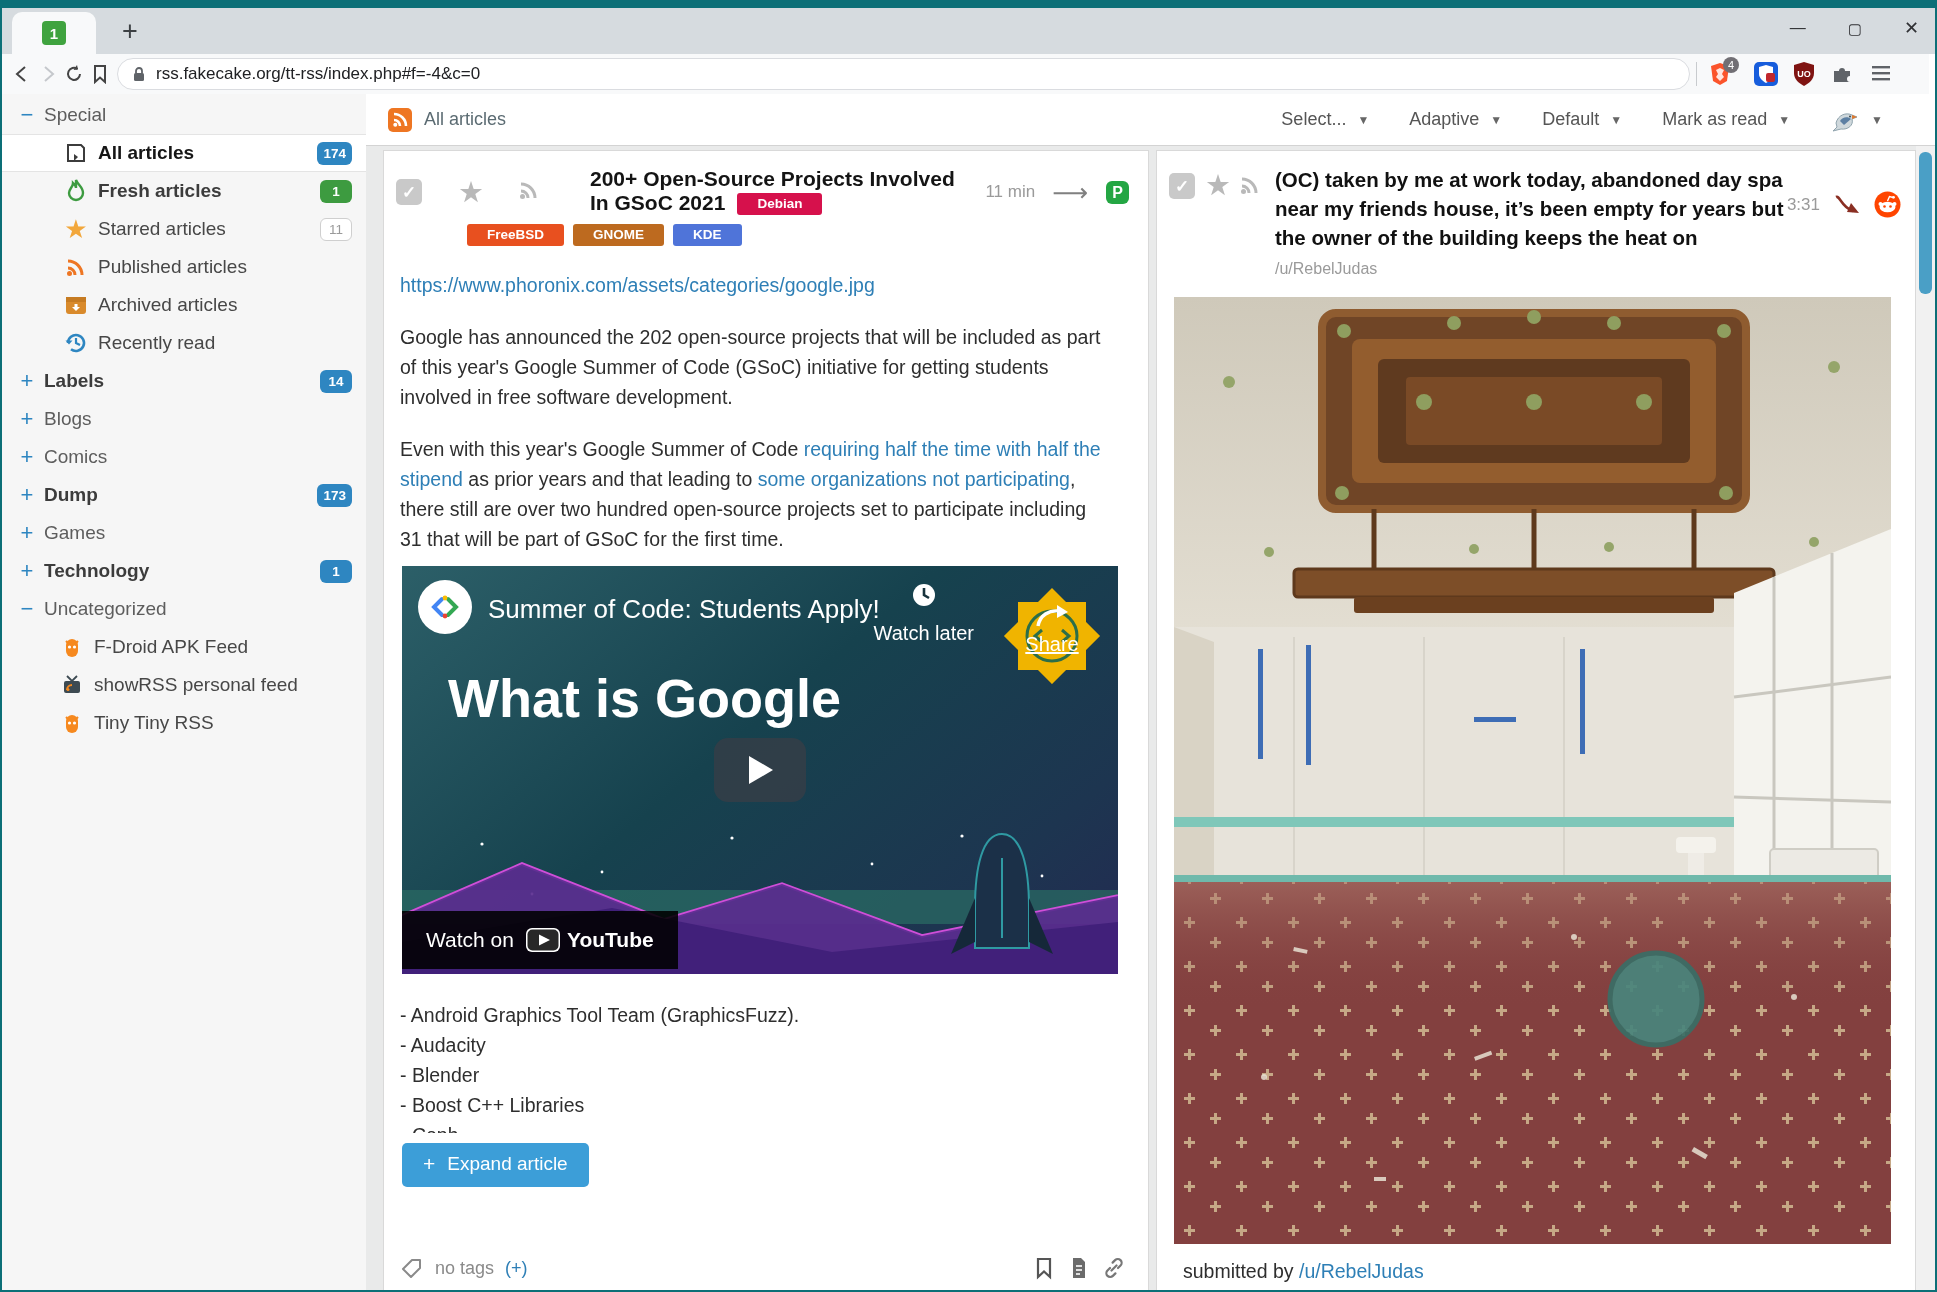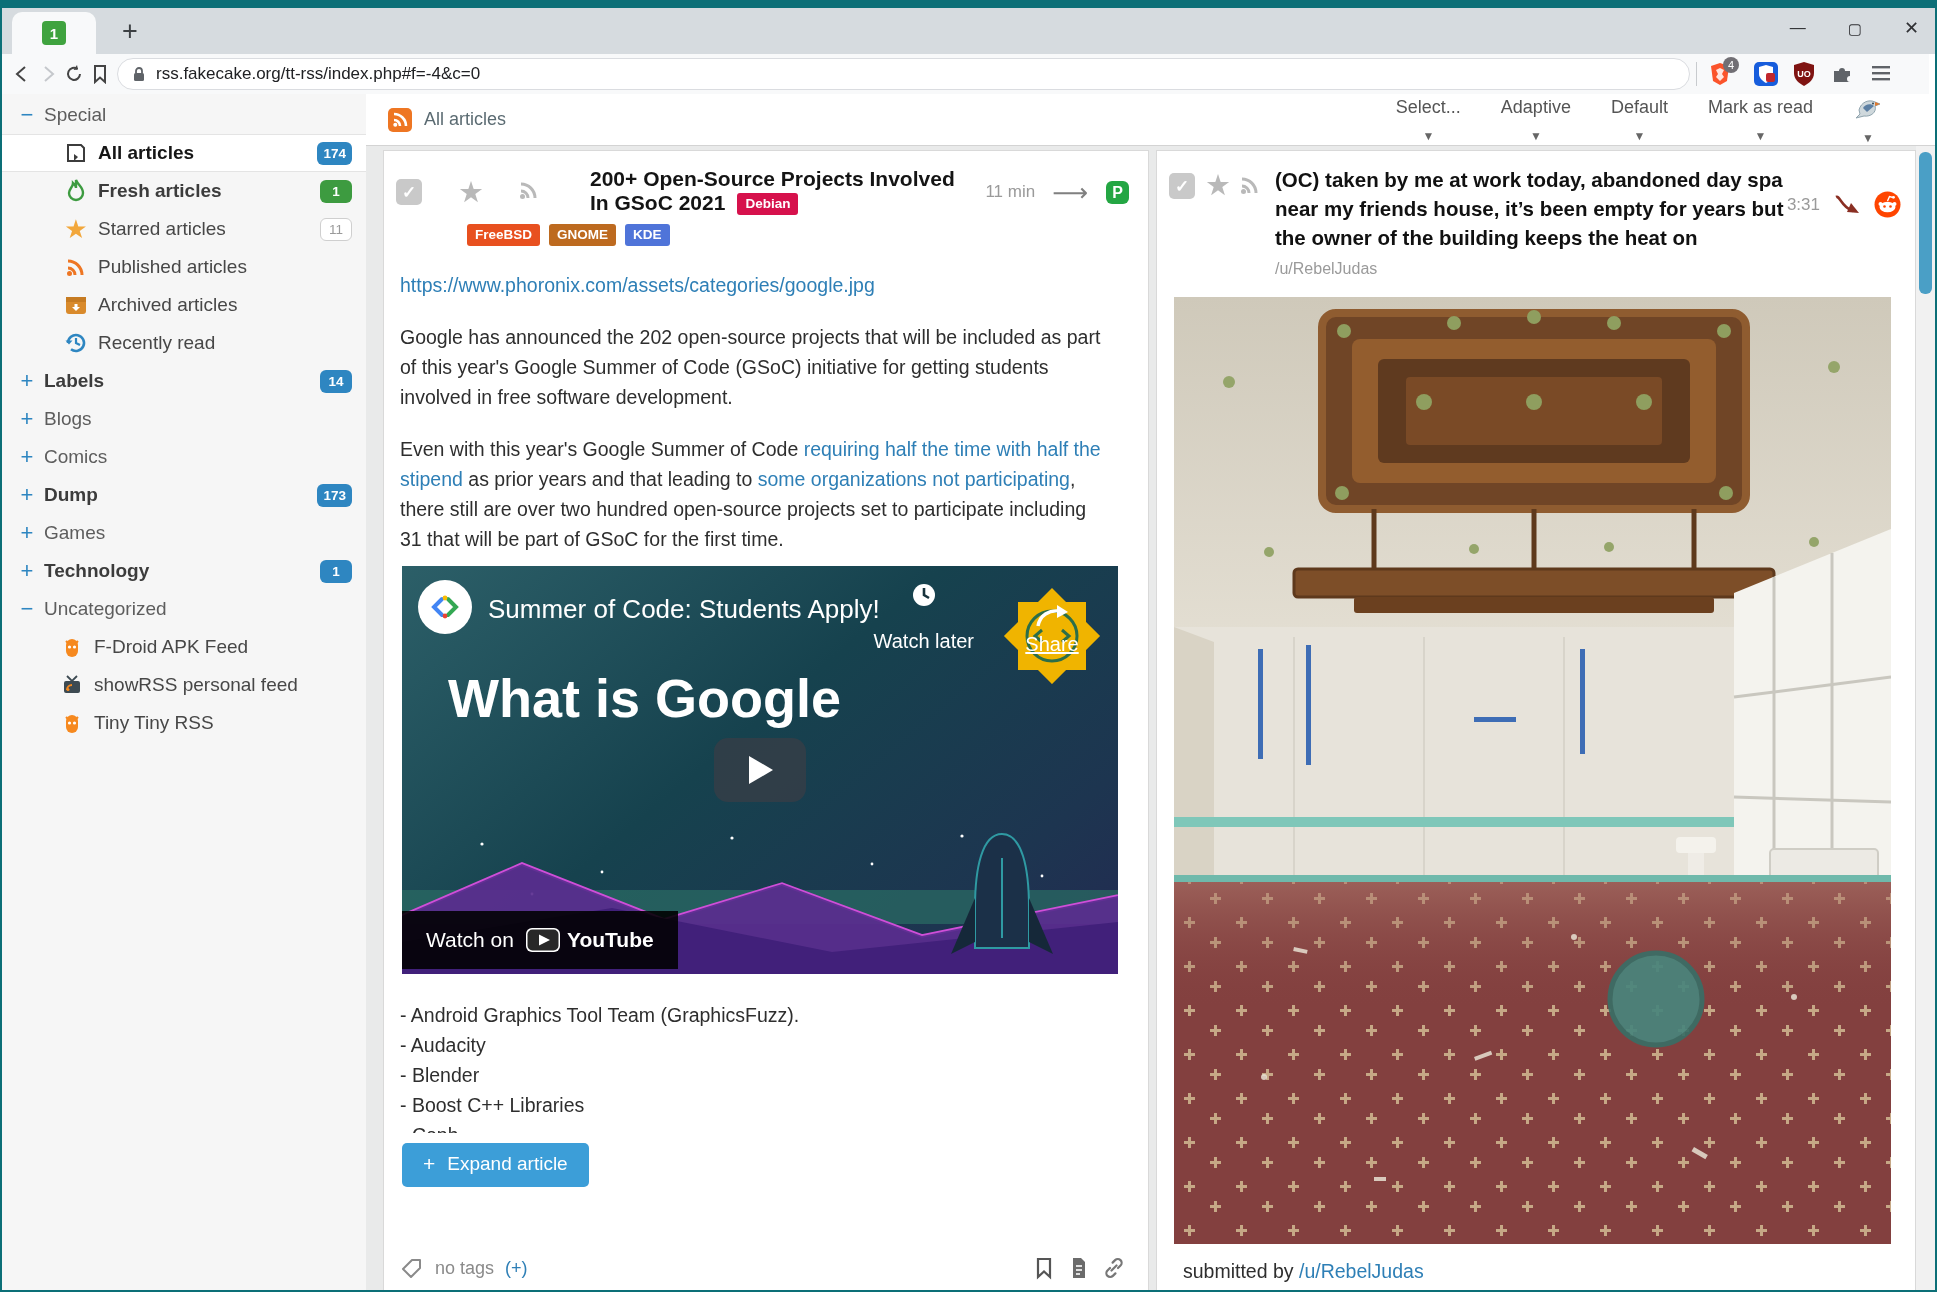--- a/index.html
+++ b/index.html
@@ -52,21 +52,21 @@
   .badge.green{background:#3d9b40;color:#fff;}
   .badge.white{background:#fff;border:1px solid #cfcfcf;color:#9a9a9a;font-weight:normal;}
   .splitter{position:absolute;left:366px;top:94px;width:6px;bottom:0;}
   .grip{position:absolute;left:3px;top:566px;width:2px;height:52px;background:#9aa0a3;}
 
   .main-toolbar{position:absolute;left:366px;right:2px;top:94px;height:52px;background:#fff;
        border-bottom:1px solid #d3d3d3;display:flex;align-items:center;}
   .tb-feedico{margin-left:22px;width:24px;height:24px;}
   .tb-title{margin-left:12px;font-size:18px;color:#5b6b72;}
   .tb-right{margin-left:auto;display:flex;align-items:center;padding-right:52px;}
-  .dd{display:flex;align-items:center;gap:11px;margin-left:40px;font-size:18px;color:#555;flex-direction:column;}
+  .dd{display:flex;align-items:center;gap:11px;margin-left:40px;font-size:18px;color:#555;}
   .caret{font-size:12px;color:#666;}
 
   .content{position:absolute;left:366px;right:2px;top:146px;bottom:2px;background:#e9eaea;}
   .panel{position:absolute;top:4px;bottom:0;background:#fff;border:1px solid #d9d9d9;border-bottom:none;overflow:hidden;}
   .panel.pl{left:17px;width:766px;}
   .panel.pr{left:790px;width:760px;}
   .vscroll{position:absolute;right:0;top:0;width:19px;bottom:0;background:#f1f1f1;}
   .vthumb{position:absolute;left:3px;top:6px;width:13px;height:142px;background:#4a9fc6;border-radius:6px;}
 
   
@@ -75,21 +75,21 @@
   .hstar{color:#b9b9b9;font-size:29px;line-height:1;flex:none;}
   .hrss{flex:none;}
 
   
   .hdrL{padding:16px 18px 4px 12px;}
   .hdrL .r1{display:flex;align-items:center;}
   .hdrL .chk{margin-right:36px;}
   .hdrL .hstar{margin-right:34px;}
   .hdrL .hrss{margin-right:50px;}
   .titleL{font-size:21px;font-weight:bold;color:#141414;}
-  .tagbadge{display:inline-block;padding:3px 8px 4px;border-radius:3px;color:#fff;font-size:13.5px;font-weight:bold;}
+  .tagbadge{display:inline-block;padding:3px 20px 4px;border-radius:3px;color:#fff;font-size:13.5px;font-weight:bold;}
   .bdg-debian{background:#d6114c;margin-left:12px;position:relative;top:-2px;}
   .bdg-freebsd{background:#e8501f;}
   .bdg-gnome{background:#bd6a1f;}
   .bdg-kde{background:#4f74d9;}
   .metaL{margin-left:auto;display:flex;align-items:center;gap:17px;padding-left:10px;flex:none;}
   .time{font-size:17px;color:#9a9a9a;white-space:nowrap;}
   .fwd{color:#808080;font-size:25px;line-height:1;}
   .r2{margin:7px 0 0 71px;display:flex;gap:9px;}
   .bodyL{padding:12px 44px 0 16px;font-size:19.5px;line-height:30px;color:#2e2e2e;}
   a.lnk{color:#2e7fb6;text-decoration:none;}
@@ -104,21 +104,21 @@
   .ficon{width:24px;height:24px;}
 
   
   .video{margin:12px 0 0 2px;width:716px;height:408px;position:relative;overflow:hidden;
        background:linear-gradient(140deg,#2c5f68 0%,#16424e 45%,#1d3550 80%,#232a52 100%);}
   .yt-top{position:absolute;left:0;top:0;right:0;height:90px;display:flex;align-items:flex-start;}
   .yt-av{width:54px;height:54px;background:#fff;border-radius:50%;margin:14px 0 0 16px;
        display:flex;align-items:center;justify-content:center;flex:none;}
   .yt-title{margin:28px 0 0 16px;color:#fff;font-size:26px;}
   .yt-right{position:absolute;right:14px;top:14px;display:flex;gap:26px;align-items:flex-start;}
-  .yt-act{display:flex;flex-direction:column;align-items:center;gap:16px;color:#fff;font-size:20px;}
+  .yt-act{display:flex;flex-direction:column;align-items:center;gap:8px;color:#fff;font-size:20px;}
   .sunwrap{position:relative;width:104px;height:104px;display:flex;flex-direction:column;align-items:center;justify-content:center;}
   .sunwrap .lbl{position:relative;z-index:2;color:#fff;font-size:20px;margin-top:2px;text-decoration:underline;}
   .headline{position:absolute;left:46px;top:100px;color:#fff;font-weight:bold;font-size:54px;line-height:64px;z-index:2;}
   .playbtn{position:absolute;left:312px;top:172px;width:92px;height:64px;background:rgba(55,62,70,.78);
        border-radius:14px;display:flex;align-items:center;justify-content:center;z-index:3;}
   .mtns{position:absolute;left:0;bottom:0;width:716px;height:150px;}
   .watchon{position:absolute;left:0;bottom:5px;background:rgba(0,0,0,.88);display:flex;align-items:center;gap:12px;
        padding:14px 24px;color:#fff;font-size:21px;z-index:4;}
   .ytlogo{display:flex;align-items:center;gap:7px;font-weight:bold;font-size:21px;}
 

